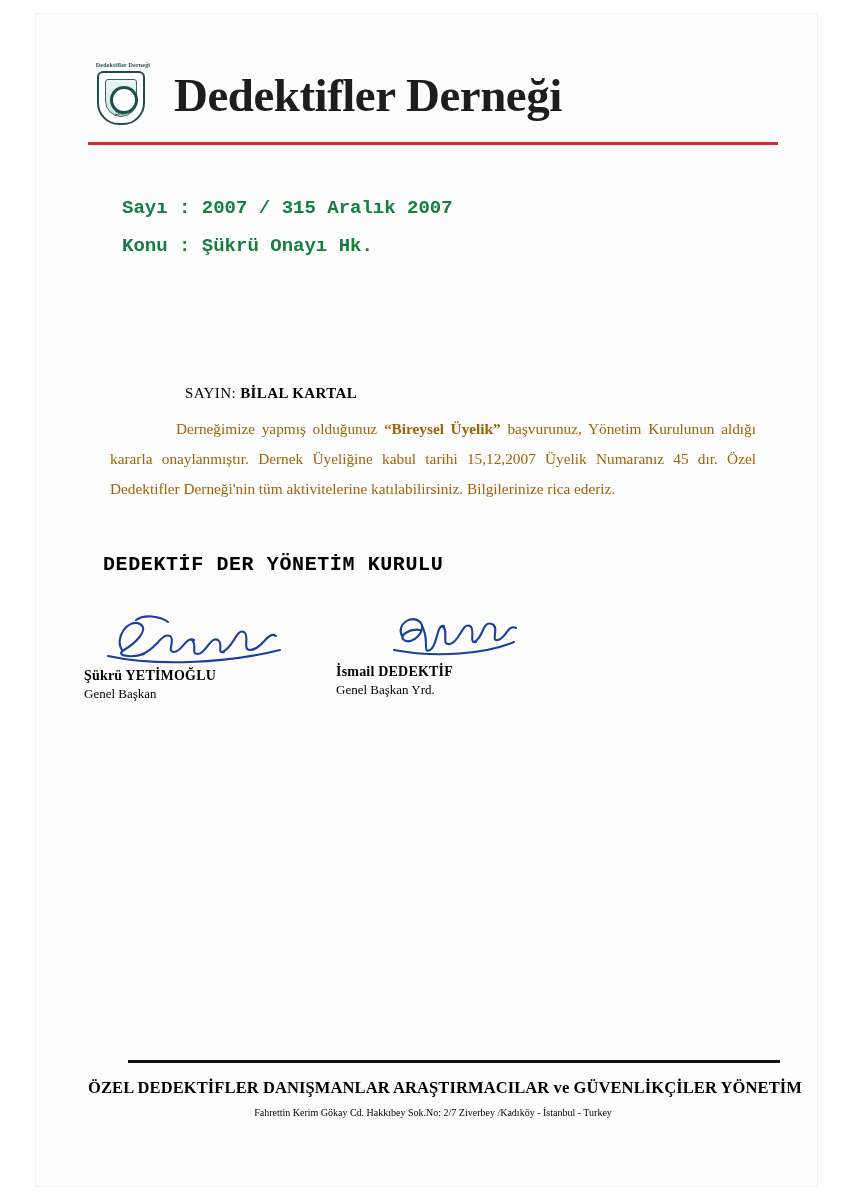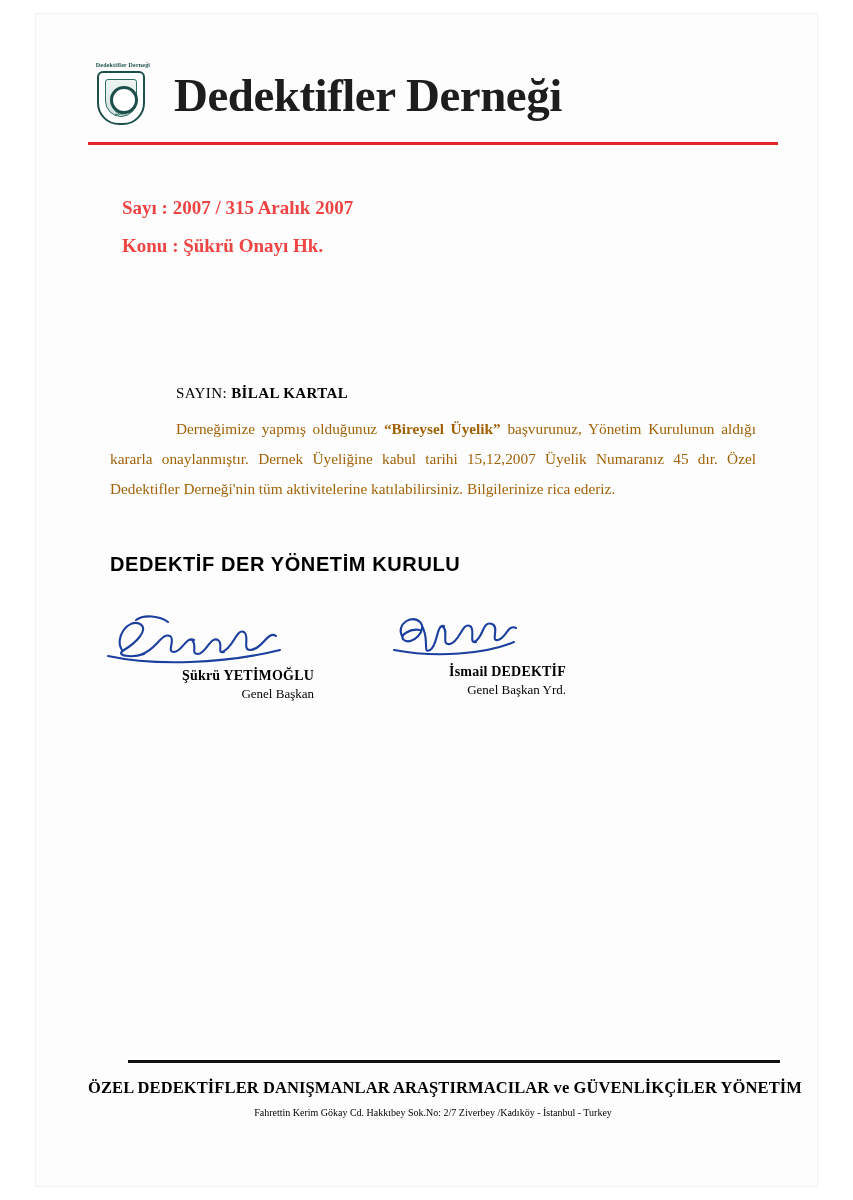--- a/index.html
+++ b/index.html
@@ -123,32 +123,32 @@
   }
 
   
   .meta {
     position: absolute;
     left: 86px;
     top: 175px;
     width: 640px;
   }
   .meta-line {
-    font-family: Liberation Serif, serif;
+    font-family: Liberation Mono, monospace;
     font-weight: bold;
     font-size: 19px;
     line-height: 38px;
-    color: #ef4444;
+    color: #15803d;
     white-space: nowrap;
   }
 
   
   .recipient {
     position: absolute;
-    left: 140px;
+    left: 149px;
     top: 371px;
     font-family: "Liberation Serif", serif;
     font-size: 15px;
     letter-spacing: 0.4px;
     white-space: nowrap;
   }
   .recipient .name {
     font-weight: bold;
   }
   .body-text {
@@ -165,34 +165,34 @@
   .body-text .indent {
     display: inline-block;
     width: 66px;
   }
   .body-text b {
     font-weight: bold;
   }
 
   .board-title {
     position: absolute;
-    left: 74px;
+    left: 67px;
     top: 539px;
-    font-family: Liberation Sans, sans-serif;
+    font-family: Liberation Mono, monospace;
     font-weight: bold;
     font-size: 20px;
     letter-spacing: 0.6px;
     white-space: nowrap;
   }
 
   
   .sig {
     position: absolute;
     width: 230px;
-    text-align: right;
+    text-align: left;
   }
   .sig.left { left: 48px; top: 596px; }
   .sig.right { left: 300px; top: 592px; }
   .sig-mark {
     height: 58px;
     position: relative;
   }
   .sig-mark svg { position: absolute; left: 0; top: 0; }
   .sig-name {
     font-family: "Liberation Serif", serif;

